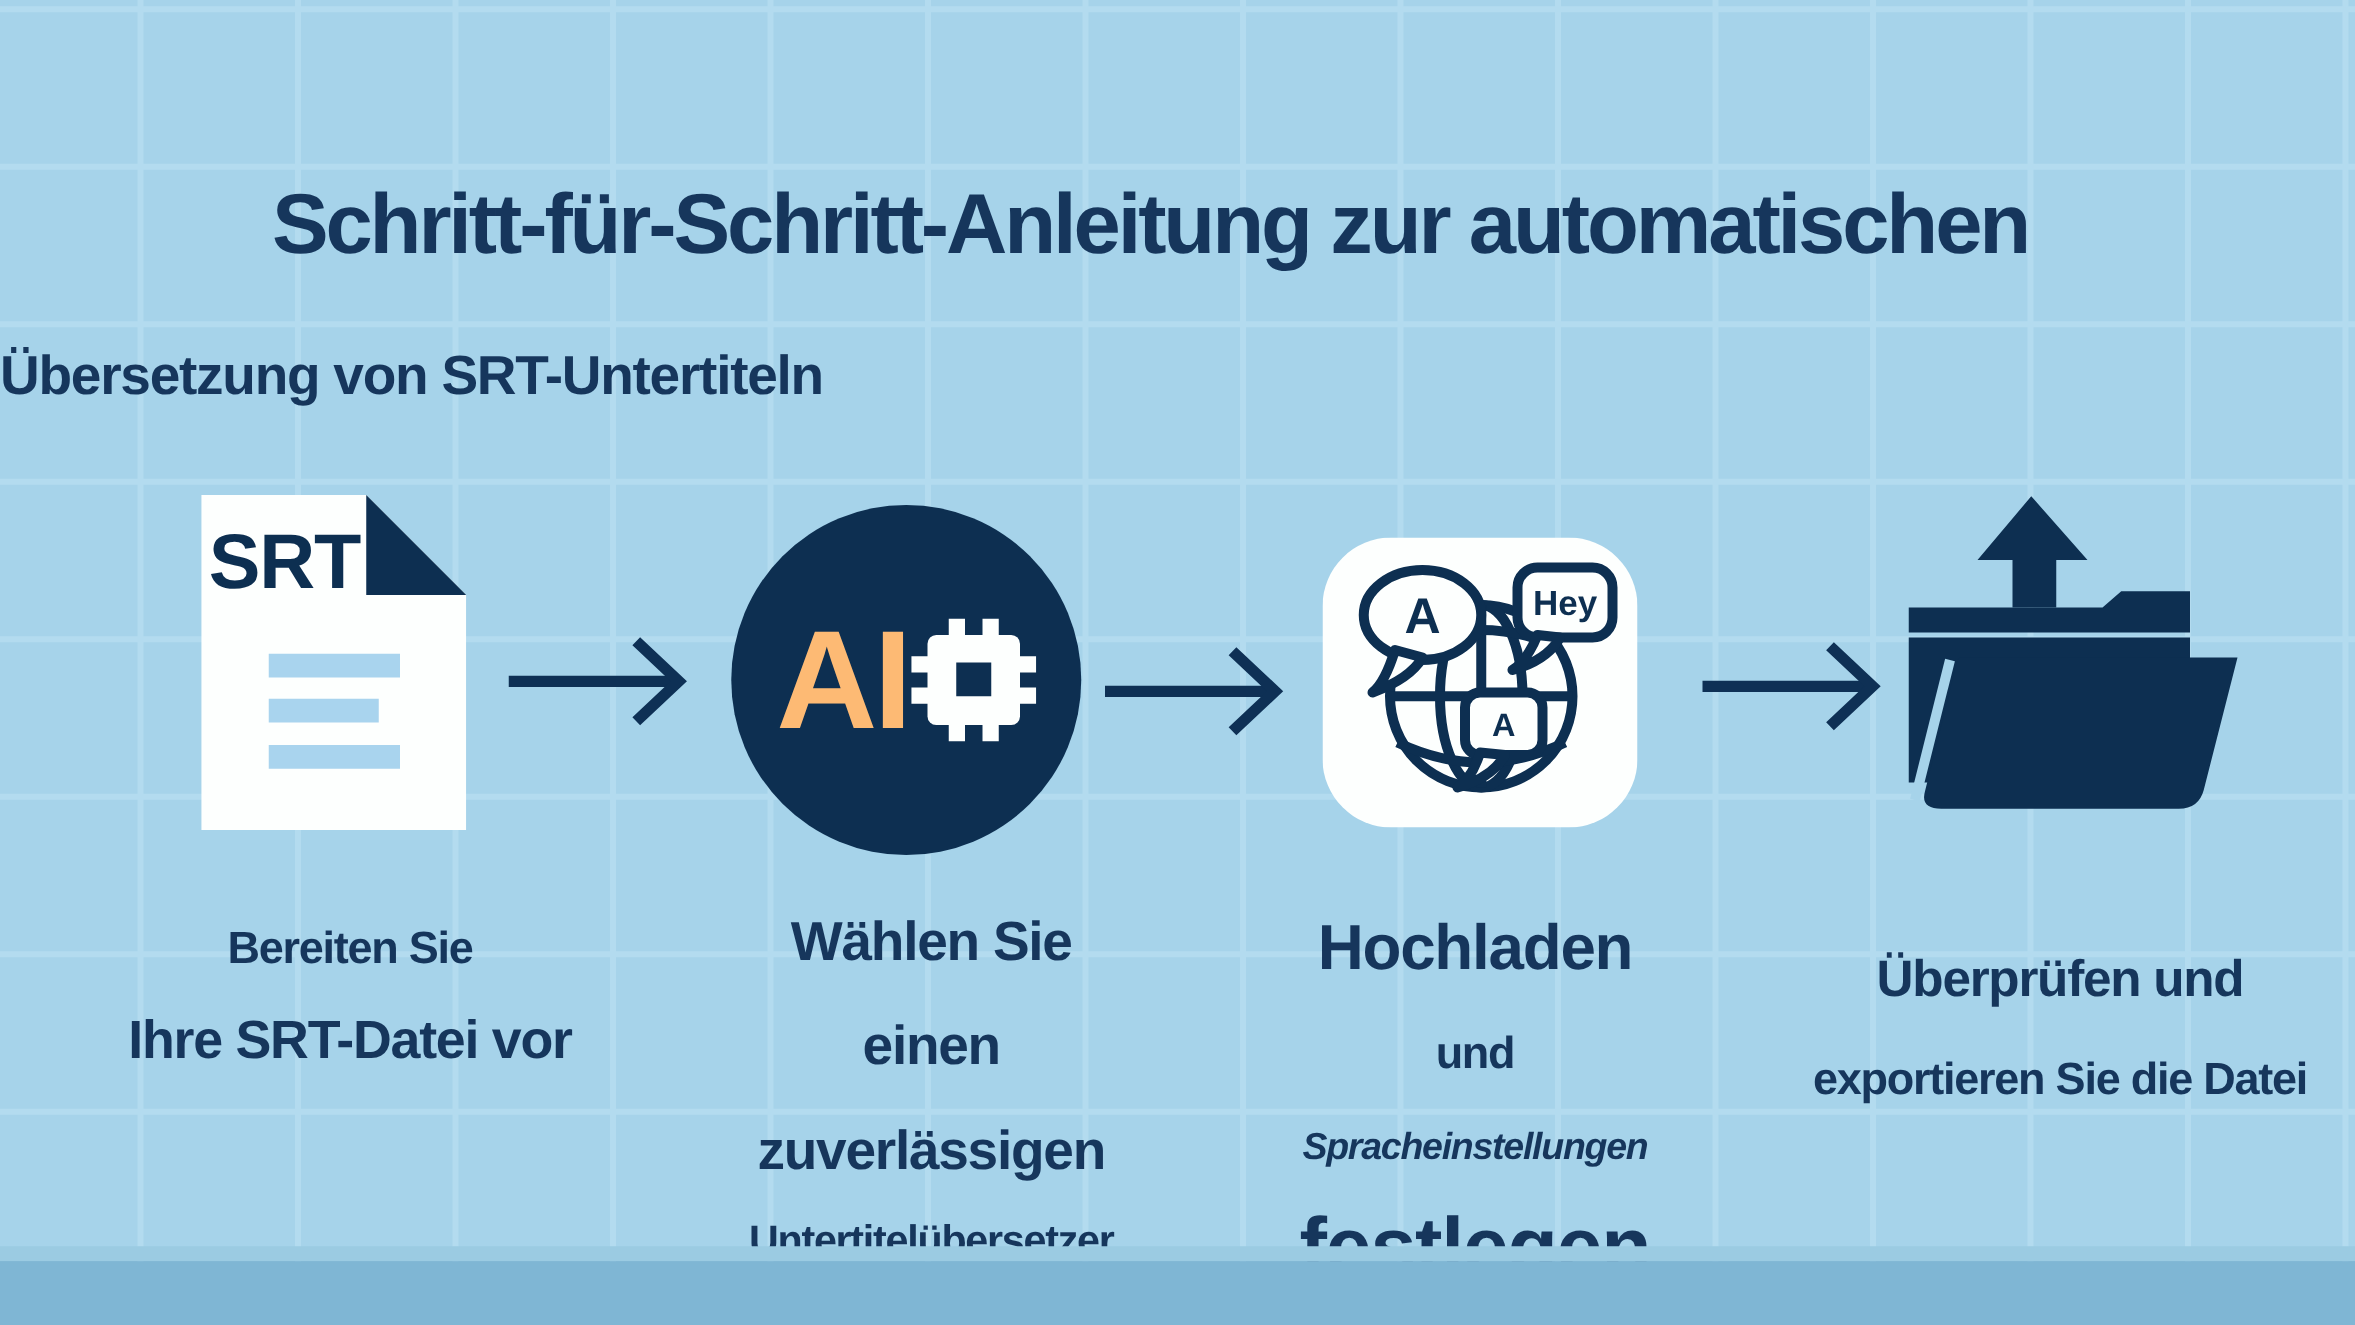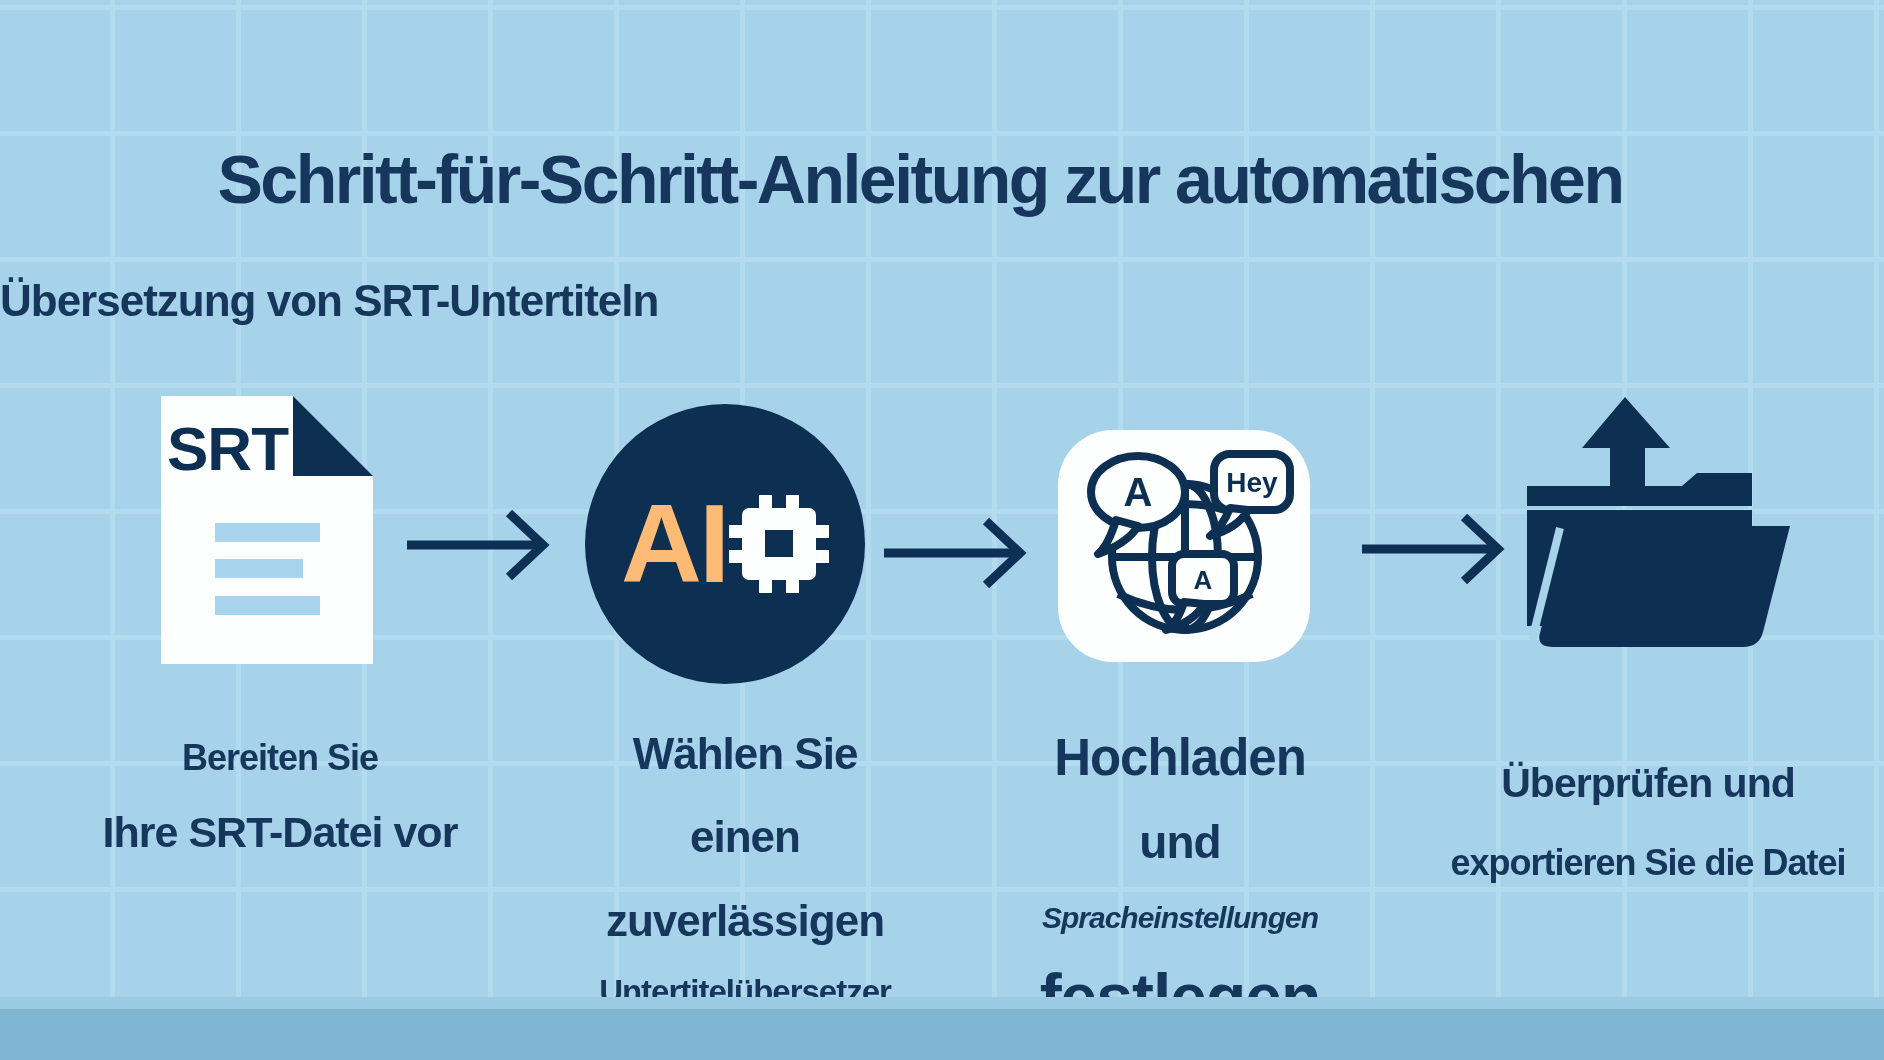--- a/index.html
+++ b/index.html
@@ -43,21 +43,21 @@
   #cap1 { left:40px;  top:712px; width:480px; }
   #cap1 .l1 { font-size:36px; line-height:92px; }
   #cap1 .l2 { font-size:43px; line-height:56px; }
   #cap2 { left:505px; top:712px; width:480px; }
   #cap2 .l1 { font-size:44px; line-height:84px; }
   #cap2 .l2 { font-size:44px; line-height:82px; }
   #cap2 .l3 { font-size:44px; line-height:86px; }
   #cap2 .l4 { font-size:33px; line-height:56px; }
   #cap3 { left:940px; top:714px; width:480px; }
   #cap3 .l1 { font-size:51px; line-height:88px; }
-  #cap3 .l2 { font-size:46px; line-height:80px; }
+  #cap3 .l2 { font-size:36px; line-height:80px; }
   #cap3 .l3 { font-size:30px; line-height:72px;font-style:italic; }
   #cap3 .l4 { font-size:66px; line-height:86px; }
   #cap4 { left:1398px; top:736px; width:500px; }
   #cap4 .l1 { font-size:41px; line-height:94px; }
   #cap4 .l2 { font-size:36px; line-height:66px; }
   .bottom-bar {
     position:absolute; left:0; bottom:0; width:100%; height:12px;
     background:#9bcbe2;
   }
 </style>

